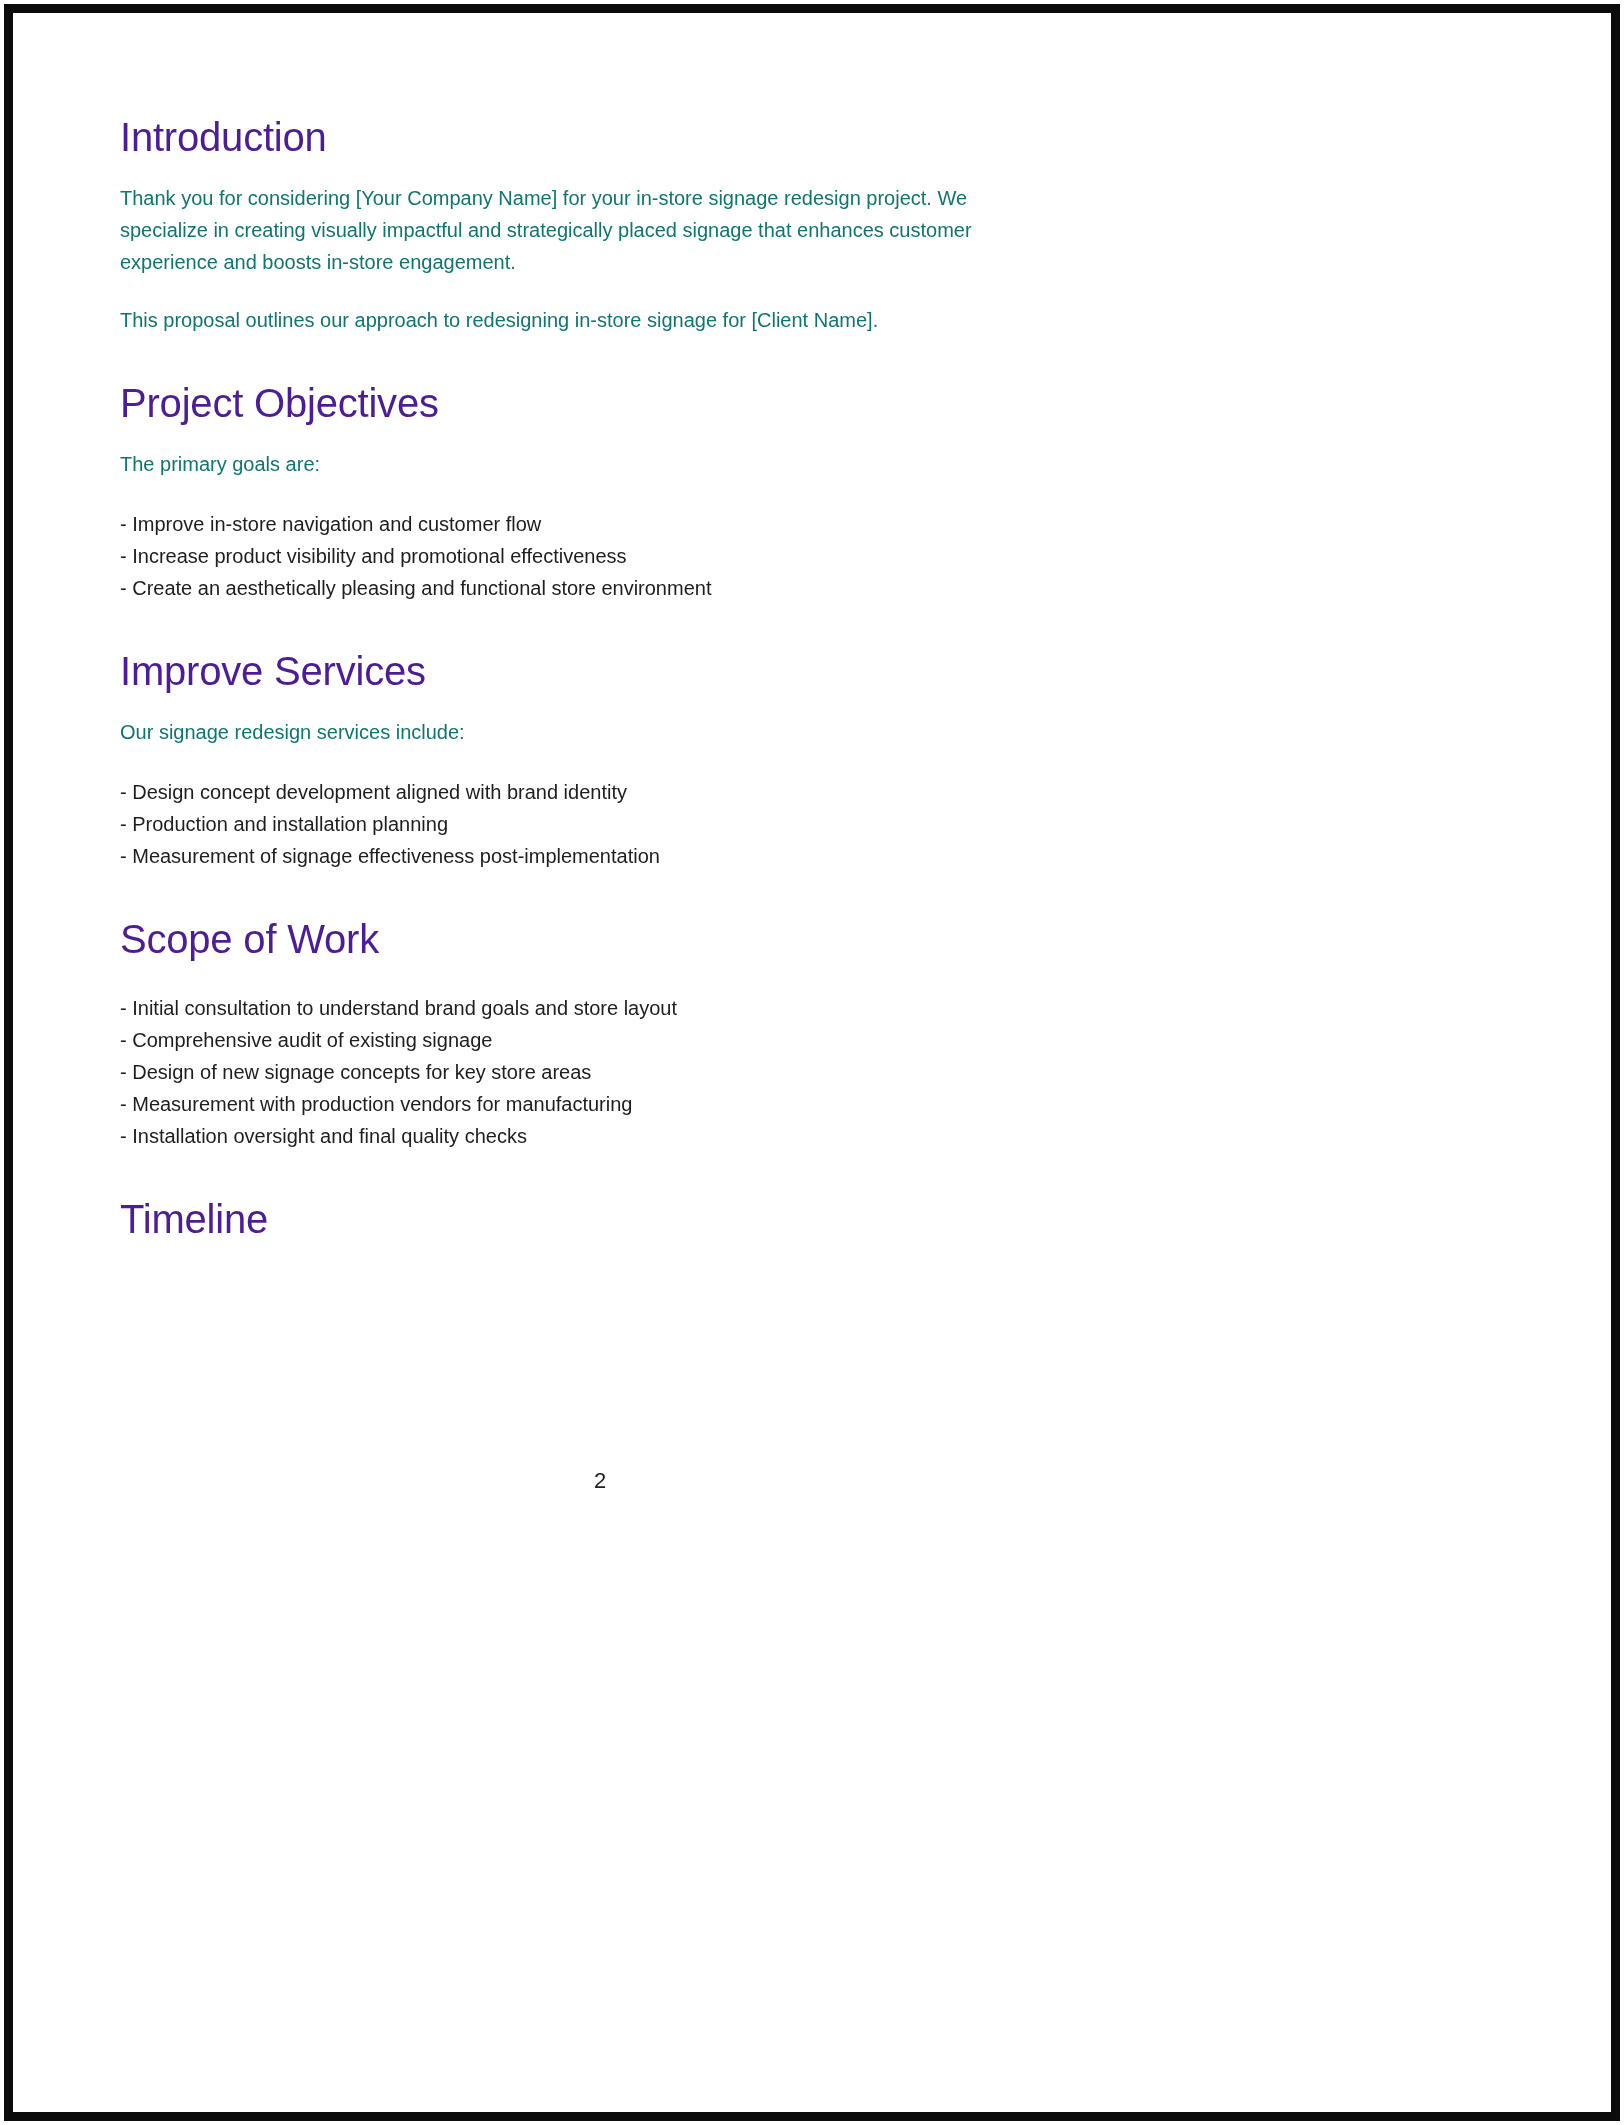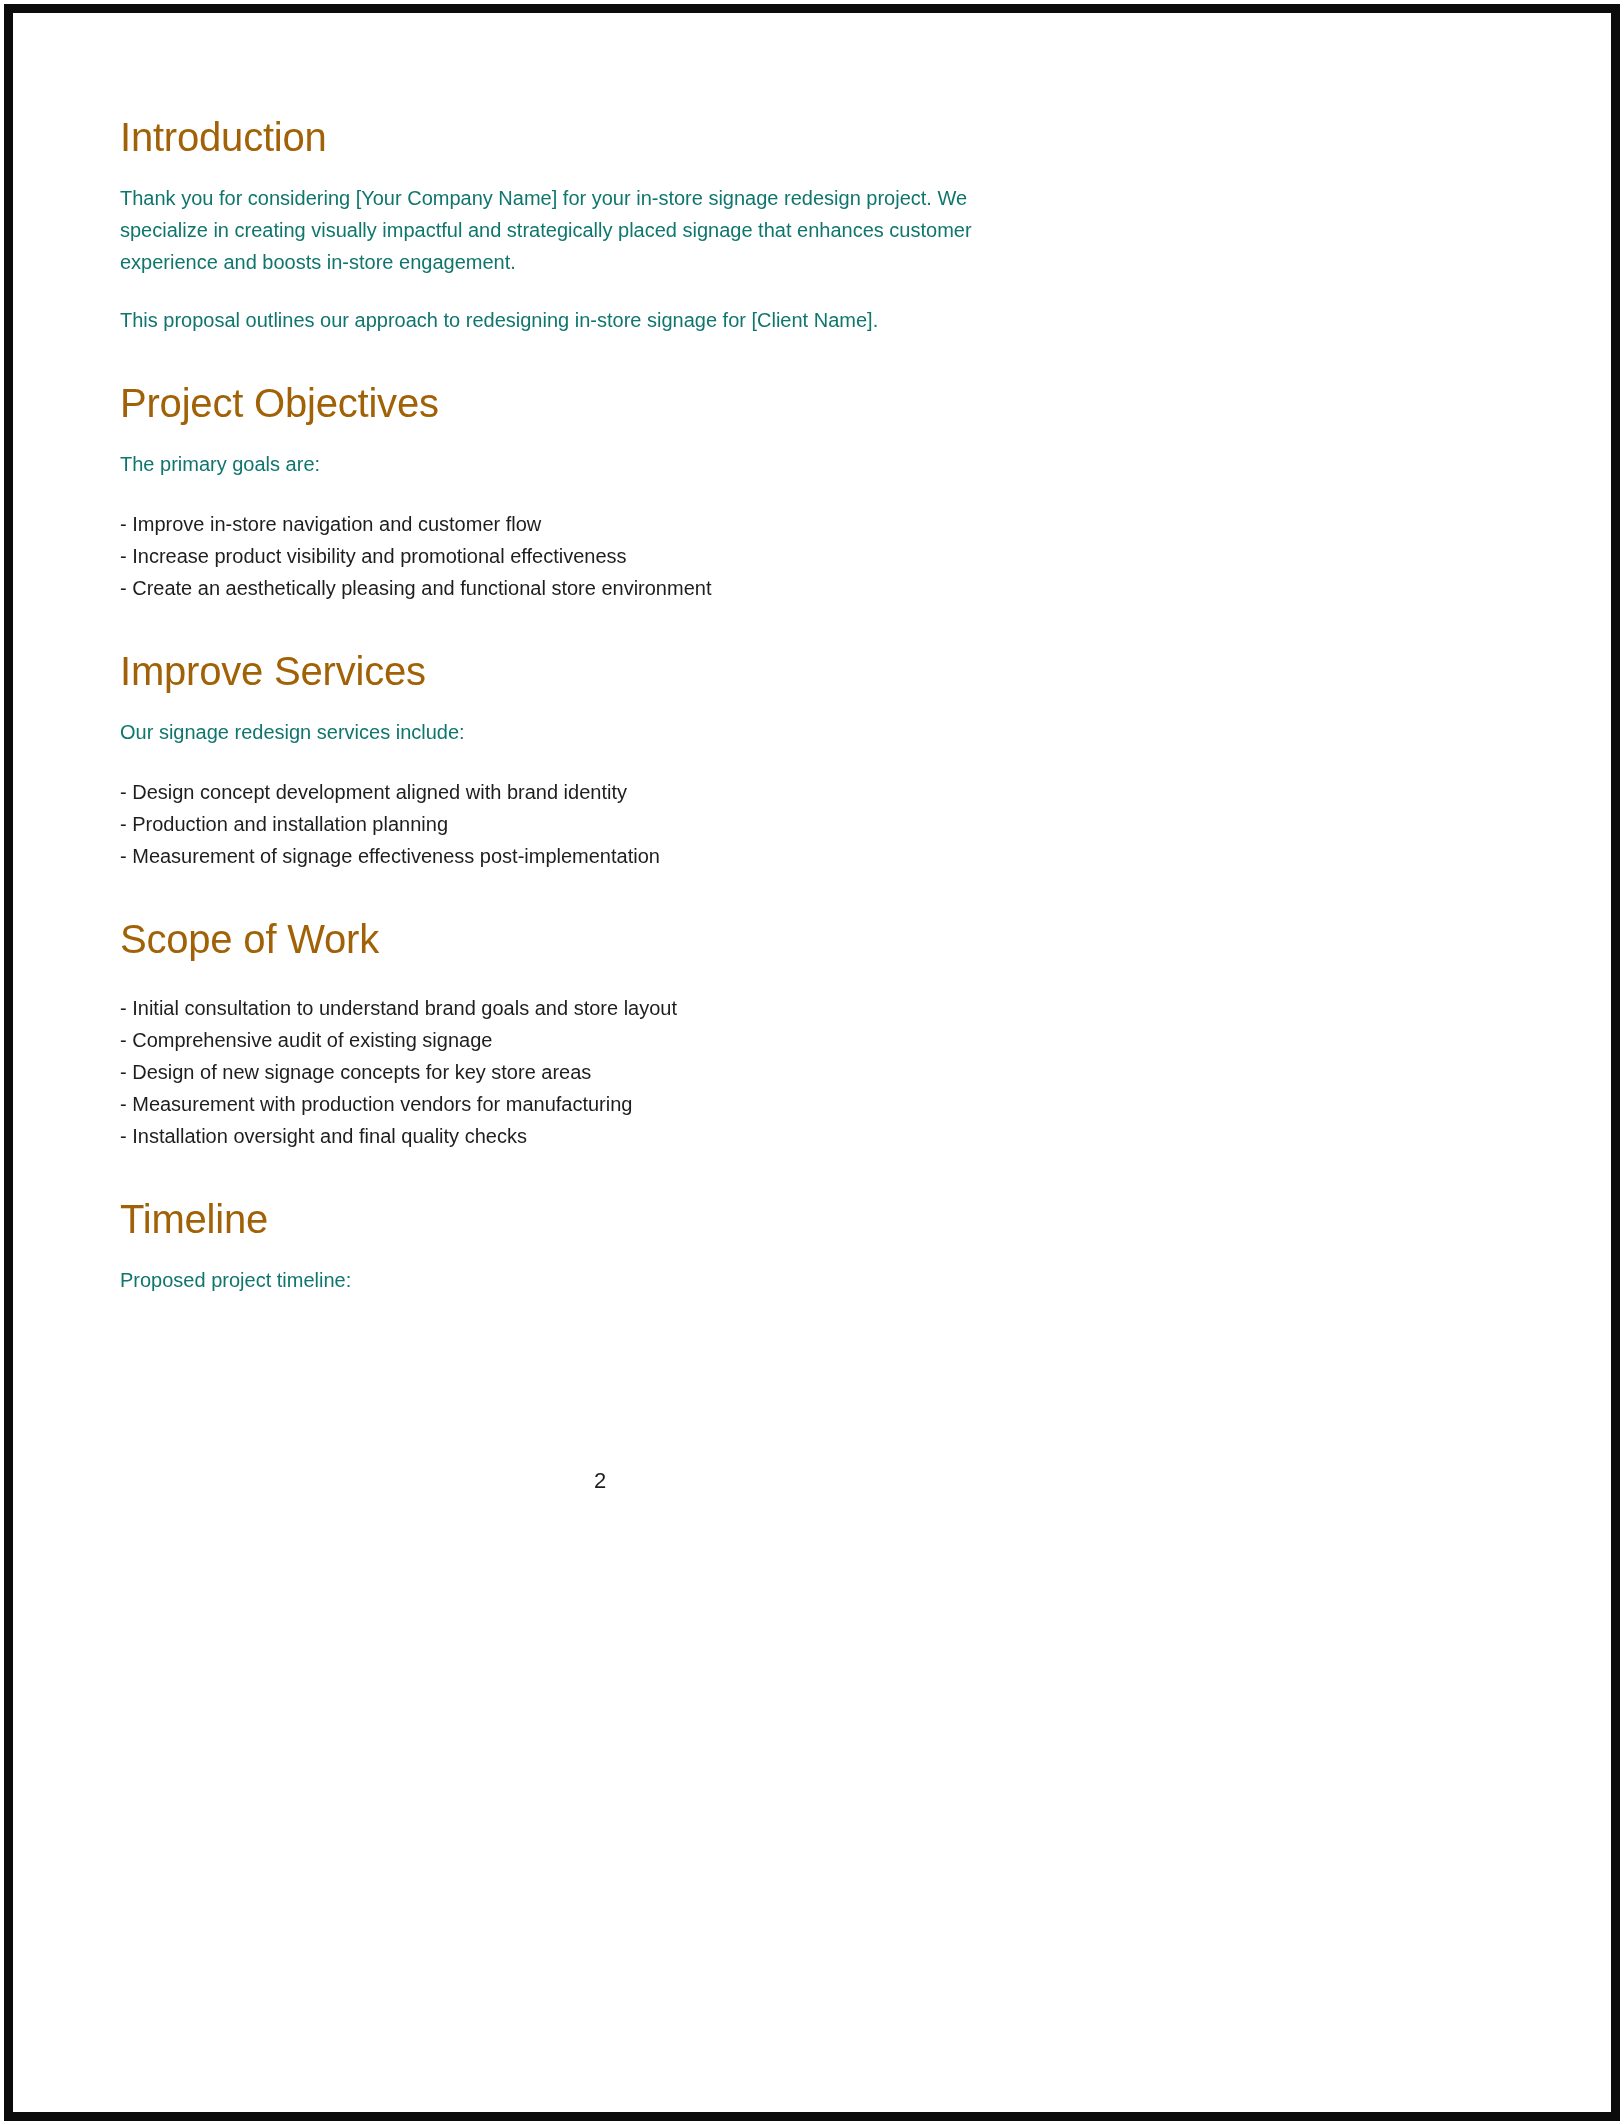--- a/index.html
+++ b/index.html
@@ -26,21 +26,21 @@
   .content {
     position: absolute;
     left: 120px;
     top: 112px;
     width: 900px;
   }
   .heading {
     font-size: 40px;
     line-height: 1.25;
     font-weight: 400;
-    color: #a16207;
+    color: #4c1d95;
     margin: 42px 0 20px 0;
     letter-spacing: -0.2px;
   }
   .heading.first { margin-top: 0; }
   .para {
     font-size: 20px;
     line-height: 1.6;
     margin: 0 0 26px 0;
     color: #0f766e;
   }
@@ -94,18 +94,17 @@
     <h1 class="heading">Scope of Work</h1>
     <div class="bullets">
       <div class="bullet">- Initial consultation to understand brand goals and store layout</div>
       <div class="bullet">- Comprehensive audit of existing signage</div>
       <div class="bullet">- Design of new signage concepts for key store areas</div>
       <div class="bullet">- Measurement with production vendors for manufacturing</div>
       <div class="bullet">- Installation oversight and final quality checks</div>
     </div>
 
     <h1 class="heading">Timeline</h1>
-    <p class="para">Proposed project timeline:</p>
 
   </div>
 
   <div class="footer">2</div>
 </div>
 
 </body></html>

